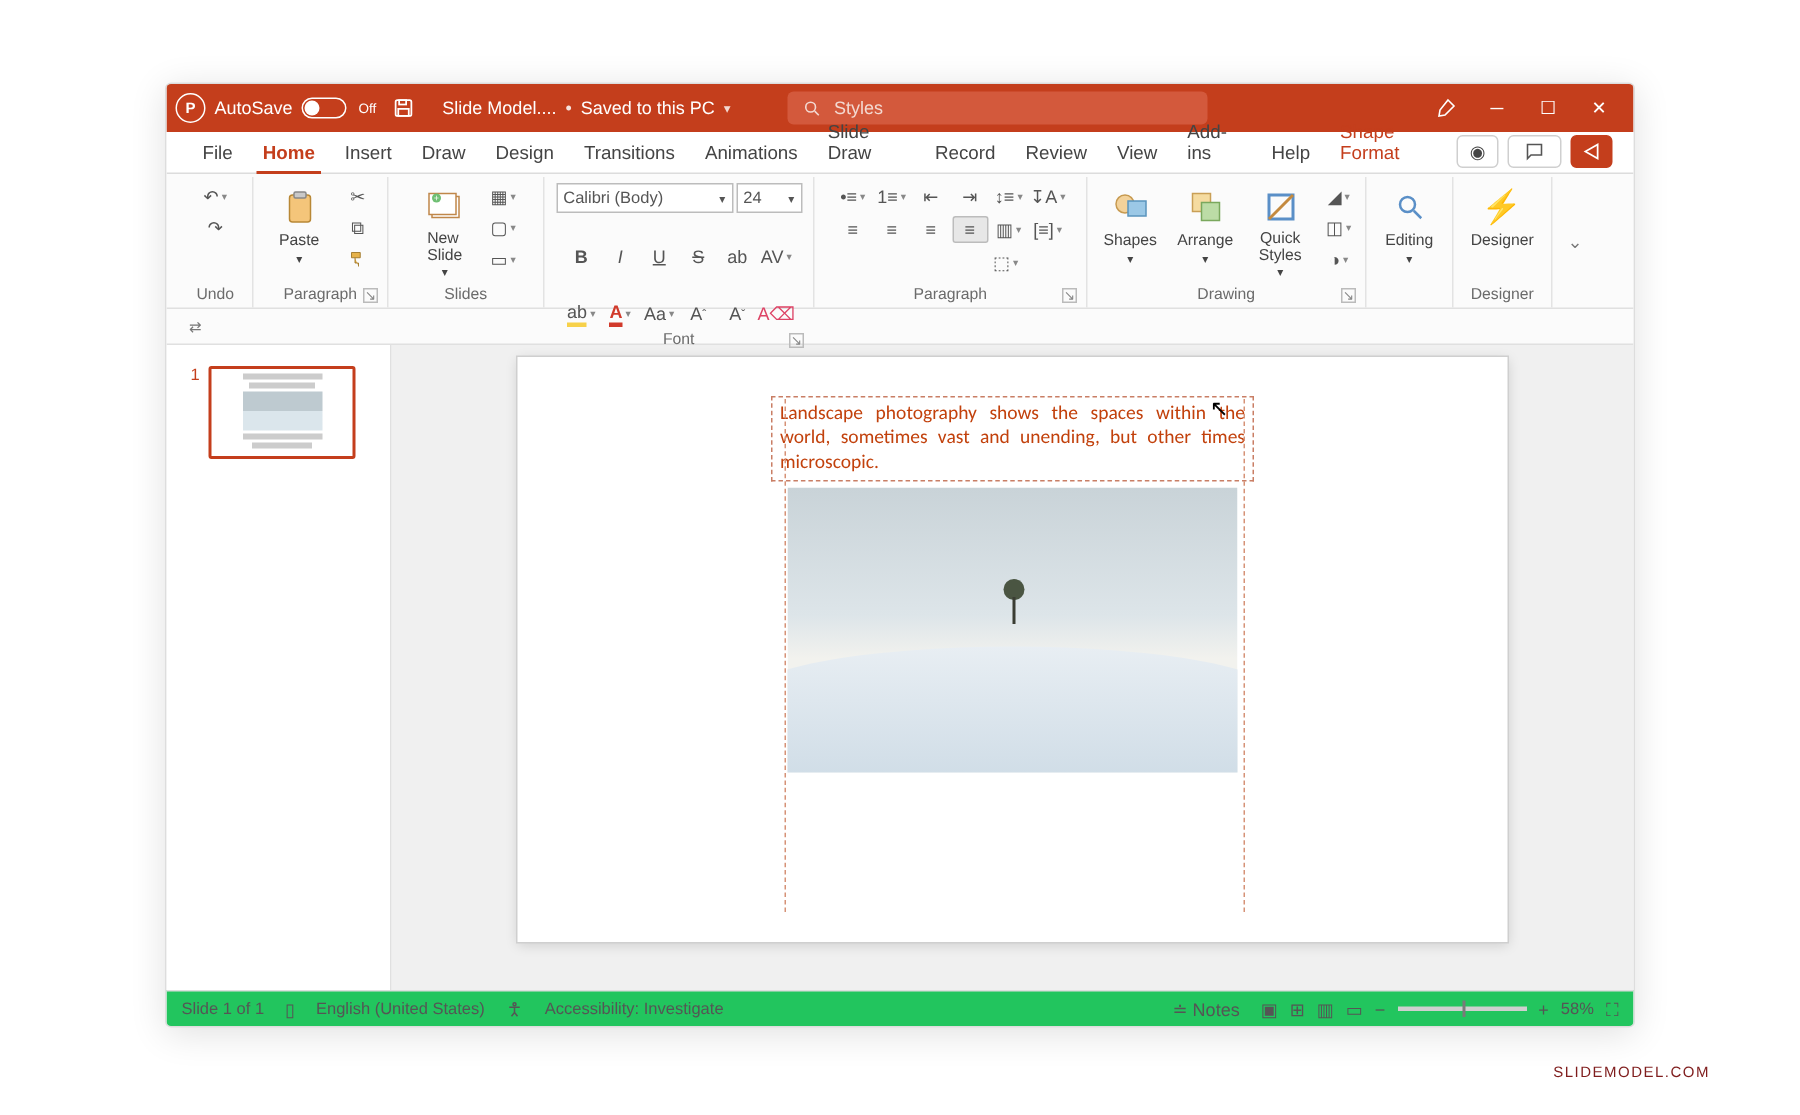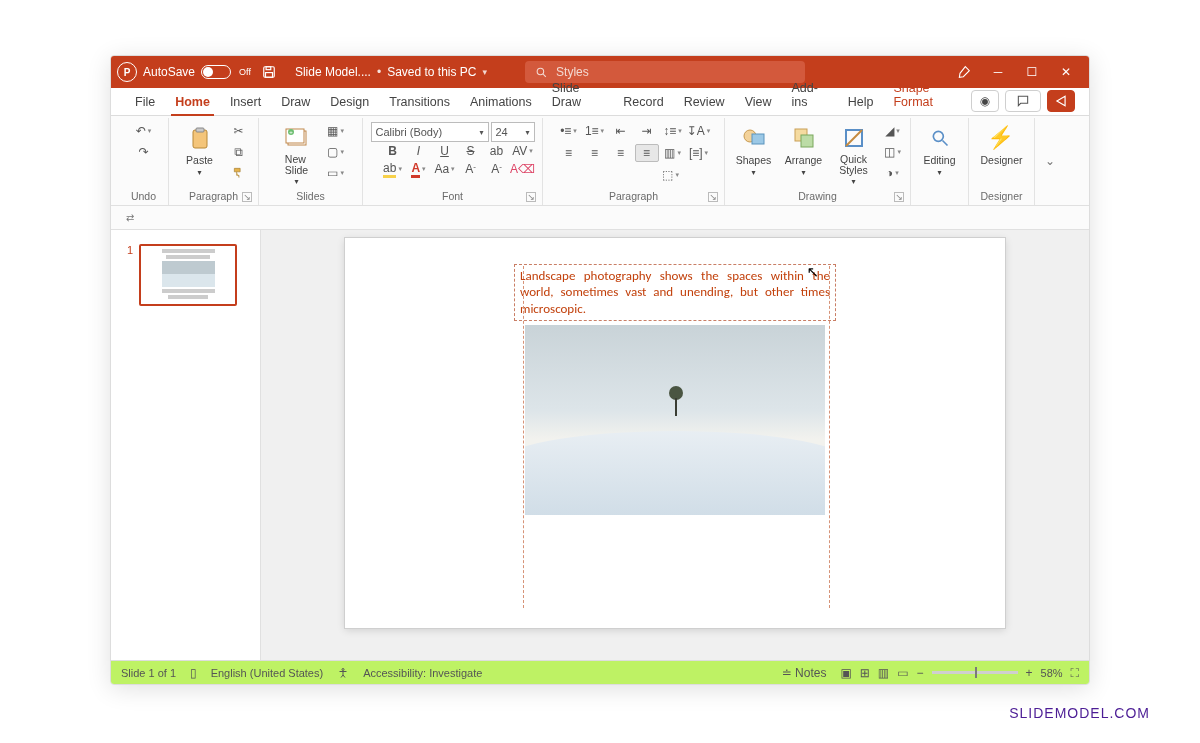--- a/index.html
+++ b/index.html
@@ -1,18 +1,18 @@
 <!DOCTYPE html>
 <html><head>
 <meta charset="utf-8">
 <style>
   * { box-sizing: border-box; margin: 0; padding: 0; font-family: "Segoe UI", Arial, sans-serif; }
   body { background: #fff; width: 1200px; height: 743px; position: relative; }
   .canvas-outer { position:absolute; left:110px; top:55px; width:980px; height:630px; border:1px solid #ddd; box-shadow: 0 4px 24px rgba(0,0,0,0.12); border-radius:4px; overflow:hidden; background:#fff;}
-  .watermark { position:absolute; right:50px; bottom:22px; font-size:14px; color:#4c1d95; letter-spacing:1px;}
+  .watermark { position:absolute; right:60px; bottom:22px; font-size:10px; color:#7f1d1d; letter-spacing:1px;}
   
   .titlebar { background:#c43e1c; height:32px; display:flex; align-items:center; padding:0 6px; color:#fff; font-size:12px;}
   .titlebar .seg { display:flex; align-items:center; gap:6px;}
   .titlebar .search { flex:0 0 280px; background:#d3593c; border-radius:4px; height:22px; margin-left:38px; display:flex; align-items:center; padding:0 10px; color:#f3d9d1; font-size:12px;}
   .titlebar .spacer { flex:1;}
   .win-btn { width:34px; height:32px; display:flex; align-items:center; justify-content:center; font-size:12px; color:#fff;}
   .app-icon { width:20px; height:20px; border:1.5px solid #fff; border-radius:50%; display:flex; align-items:center; justify-content:center; font-size:10px; font-weight:bold;}
   .auto-pill { width:30px; height:14px; border:1px solid #fff; border-radius:8px; position:relative;}
   .auto-pill::after { content:""; position:absolute; width:10px; height:10px; border-radius:50%; background:#fff; top:1px; left:1px;}
   .auto-txt { font-size:9px; margin-left:2px;}
@@ -59,21 +59,21 @@
   .slide-img { width:300px; height:190px; margin:6px 0; position:relative; overflow:hidden;}
   .sky { position:absolute; inset:0; background:linear-gradient(#c9d3d8, #dde5e9 45%, #f2f2ee 60%);}
   .snow { position:absolute; left:-10%; right:-10%; top:56%; bottom:-20%; background:linear-gradient(#e8eef3, #c6d6e2); border-radius:50% 50% 0 0 / 28% 28% 0 0;}
   .tree { position:absolute; left:48%; top:32%; width:14px; height:30px;}
   .tree .trunk { position:absolute; left:6px; top:12px; width:2px; height:18px; background:#3a3d33;}
   .tree .crown { position:absolute; left:0; top:0; width:14px; height:14px; background:#4a5542; border-radius:50%;}
   .guides-v { position:absolute; top:28px; bottom:20px; border-left:1px dashed #d69277;}
   .gv1 { left:178px;} .gv2 { left:484px;}
   .cursor-arrow { position:absolute; top:25px; right:186px; font-size:15px; color:#000;}
   
-  .status { height:24px; background:#bef264; border-top:1px solid #ddd; display:flex; align-items:center; font-size:11px; color:#555; padding:0 10px; gap:14px;}
+  .status { height:24px; background:#22c55e; border-top:1px solid #ddd; display:flex; align-items:center; font-size:11px; color:#555; padding:0 10px; gap:14px;}
   .status .sep { flex:1;}
   .status .viewctl { display:flex; gap:8px; align-items:center;}
   .zoom-track { width:86px; height:3px; background:#cfcfcf; position:relative;}
   .zoom-track::after { content:""; position:absolute; left:50%; top:-4px; width:2px; height:11px; background:#7a7a7a;}
   .stat-ic { font-size:12px;}
   svg { display:block;}
 </style>
 </head>
 <body>
 
@@ -201,21 +201,21 @@
           <div class="minibtn">▦<span class="dd">▾</span></div>
           <div class="minibtn">▢<span class="dd">▾</span></div>
           <div class="minibtn">▭<span class="dd">▾</span></div>
         </div>
       </div>
       <div class="group-label">Slides</div>
     </div>
 
     <div class="group" style="width:180px">
       <div class="group-body">
-          <div class="col" style="gap:0;align-items:flex-end">
+          <div class="col" style="gap:20px;align-items:center">
         <div class="font-row">
           <div class="font-select name">
                 <span>Calibri (Body)</span>
                 <span style="font-size:8px">▾</span>
               </div>
           <div class="font-select size">
                 <span>24</span>
                 <span style="font-size:8px">▾</span>
               </div>
         </div>

